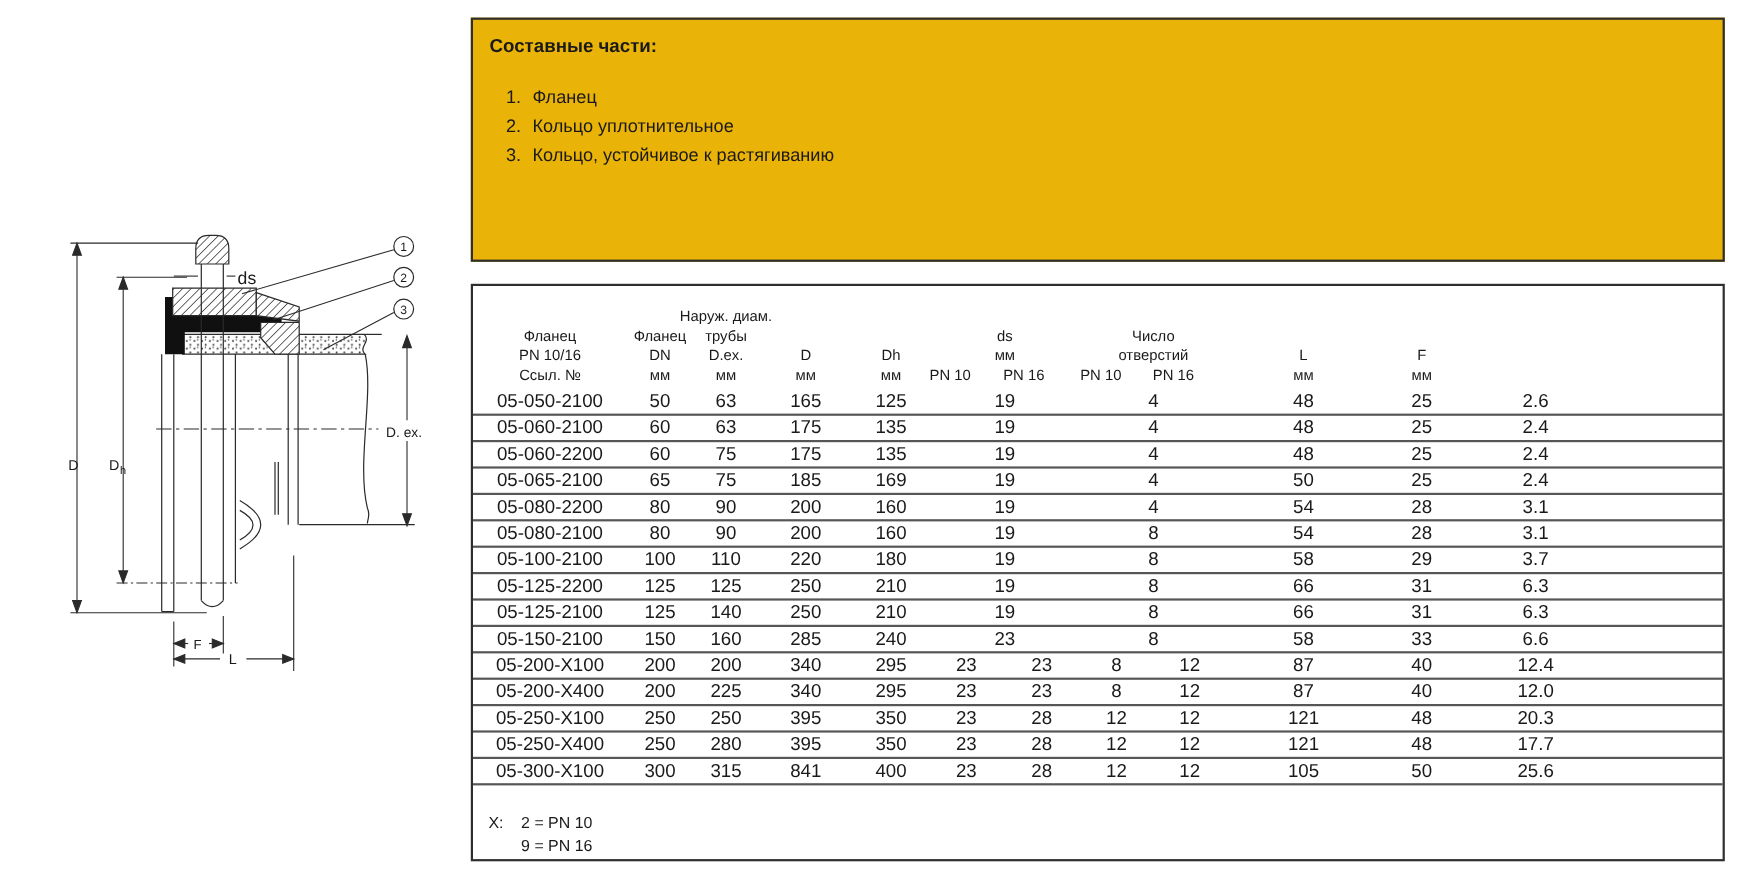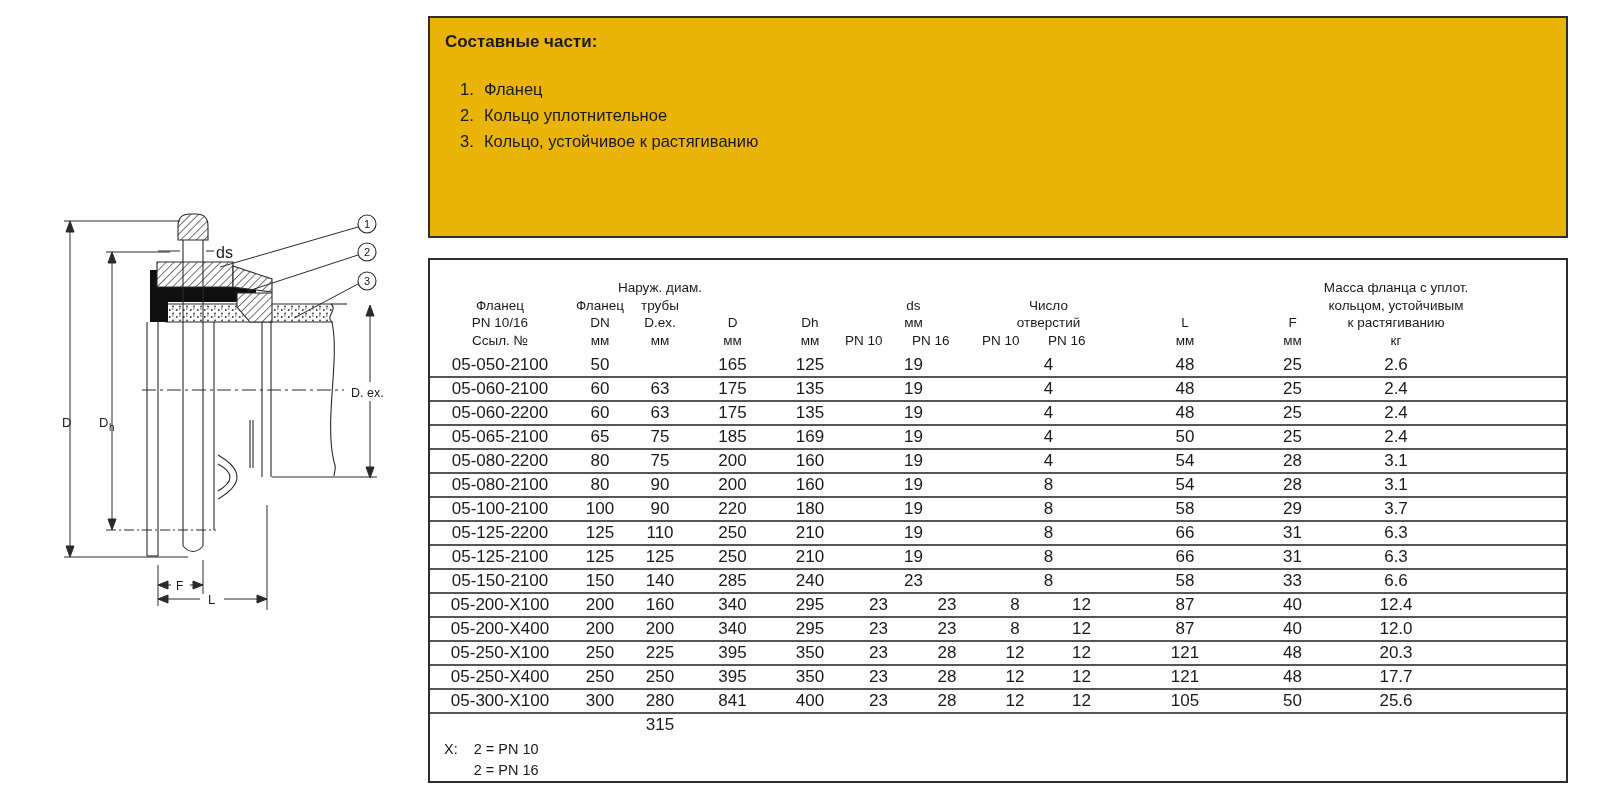--- a/index.html
+++ b/index.html
@@ -20,21 +20,21 @@
   .table-box{position:absolute;left:428px;top:258px;width:1140px;height:525px;border:2px solid #2e2e2e;box-sizing:border-box;background:#fff;}
   .thead{display:flex;align-items:flex-end;height:94px;}
   .hc{display:flex;flex-direction:column;justify-content:flex-end;align-items:center;height:100%;padding-bottom:5px;box-sizing:border-box;font-size:13.5px;line-height:17.5px;white-space:nowrap;}
   .pnrow{display:flex;width:100%;}
   .pnrow span{display:block;text-align:left;}
   .rows{}
   .trow{display:flex;height:24px;line-height:22px;border-bottom:2px solid #565656;box-sizing:border-box;font-size:17px;}
   .cell{text-align:center;white-space:nowrap;}
   .c-ref{width:140px;}
   .c-dn{width:60px;}
-  .c-dex{width:60px;margin-top:24px;}
+  .c-dex{width:60px;}
   .c-d{width:85px;}
   .c-dh{width:70px;}
   .c-ds10{width:67px;}
   .c-ds16{width:70px;}
   .c-dsm{width:137px;}
   .c-h10{width:66px;}
   .c-h16{width:67px;}
   .c-hm{width:133px;}
   .c-l{width:140px;}
   .c-f{width:75px;}
@@ -220,26 +220,20 @@
         </div>
       </div>
       <div class="hc c-l">
         <div>L</div>
         <div>мм</div>
       </div>
       <div class="hc c-f">
         <div>F</div>
         <div>мм</div>
       </div>
-      <div class="hc c-mass">
-        <div>Масса фланца с уплот.</div>
-        <div>кольцом, устойчивым</div>
-        <div>к растягиванию</div>
-        <div>кг</div>
-      </div>
       <div class="hc c-fill"></div>
     </div>
 
     <div class="rows" id="rows">
         <div class="trow">
           <div class="cell c-ref">05-050-2100</div>
           <div class="cell c-dn">50</div>
           <div class="cell c-dex">63</div>
           <div class="cell c-d">165</div>
           <div class="cell c-dh">125</div>
@@ -441,18 +435,18 @@
           <div class="cell c-f">50</div>
           <div class="cell c-mass">25.6</div>
           <div class="cell c-fill"></div>
         </div>
       </div>
 
     <div class="footnote">
       <span>X:</span>
       <span class="fn-lines">
         <span>2 = PN 10</span>
-        <span>2 = PN 16</span>
+        <span>9 = PN 16</span>
       </span>
     </div>
   </div>
 
 </div>
 
 </body></html>

